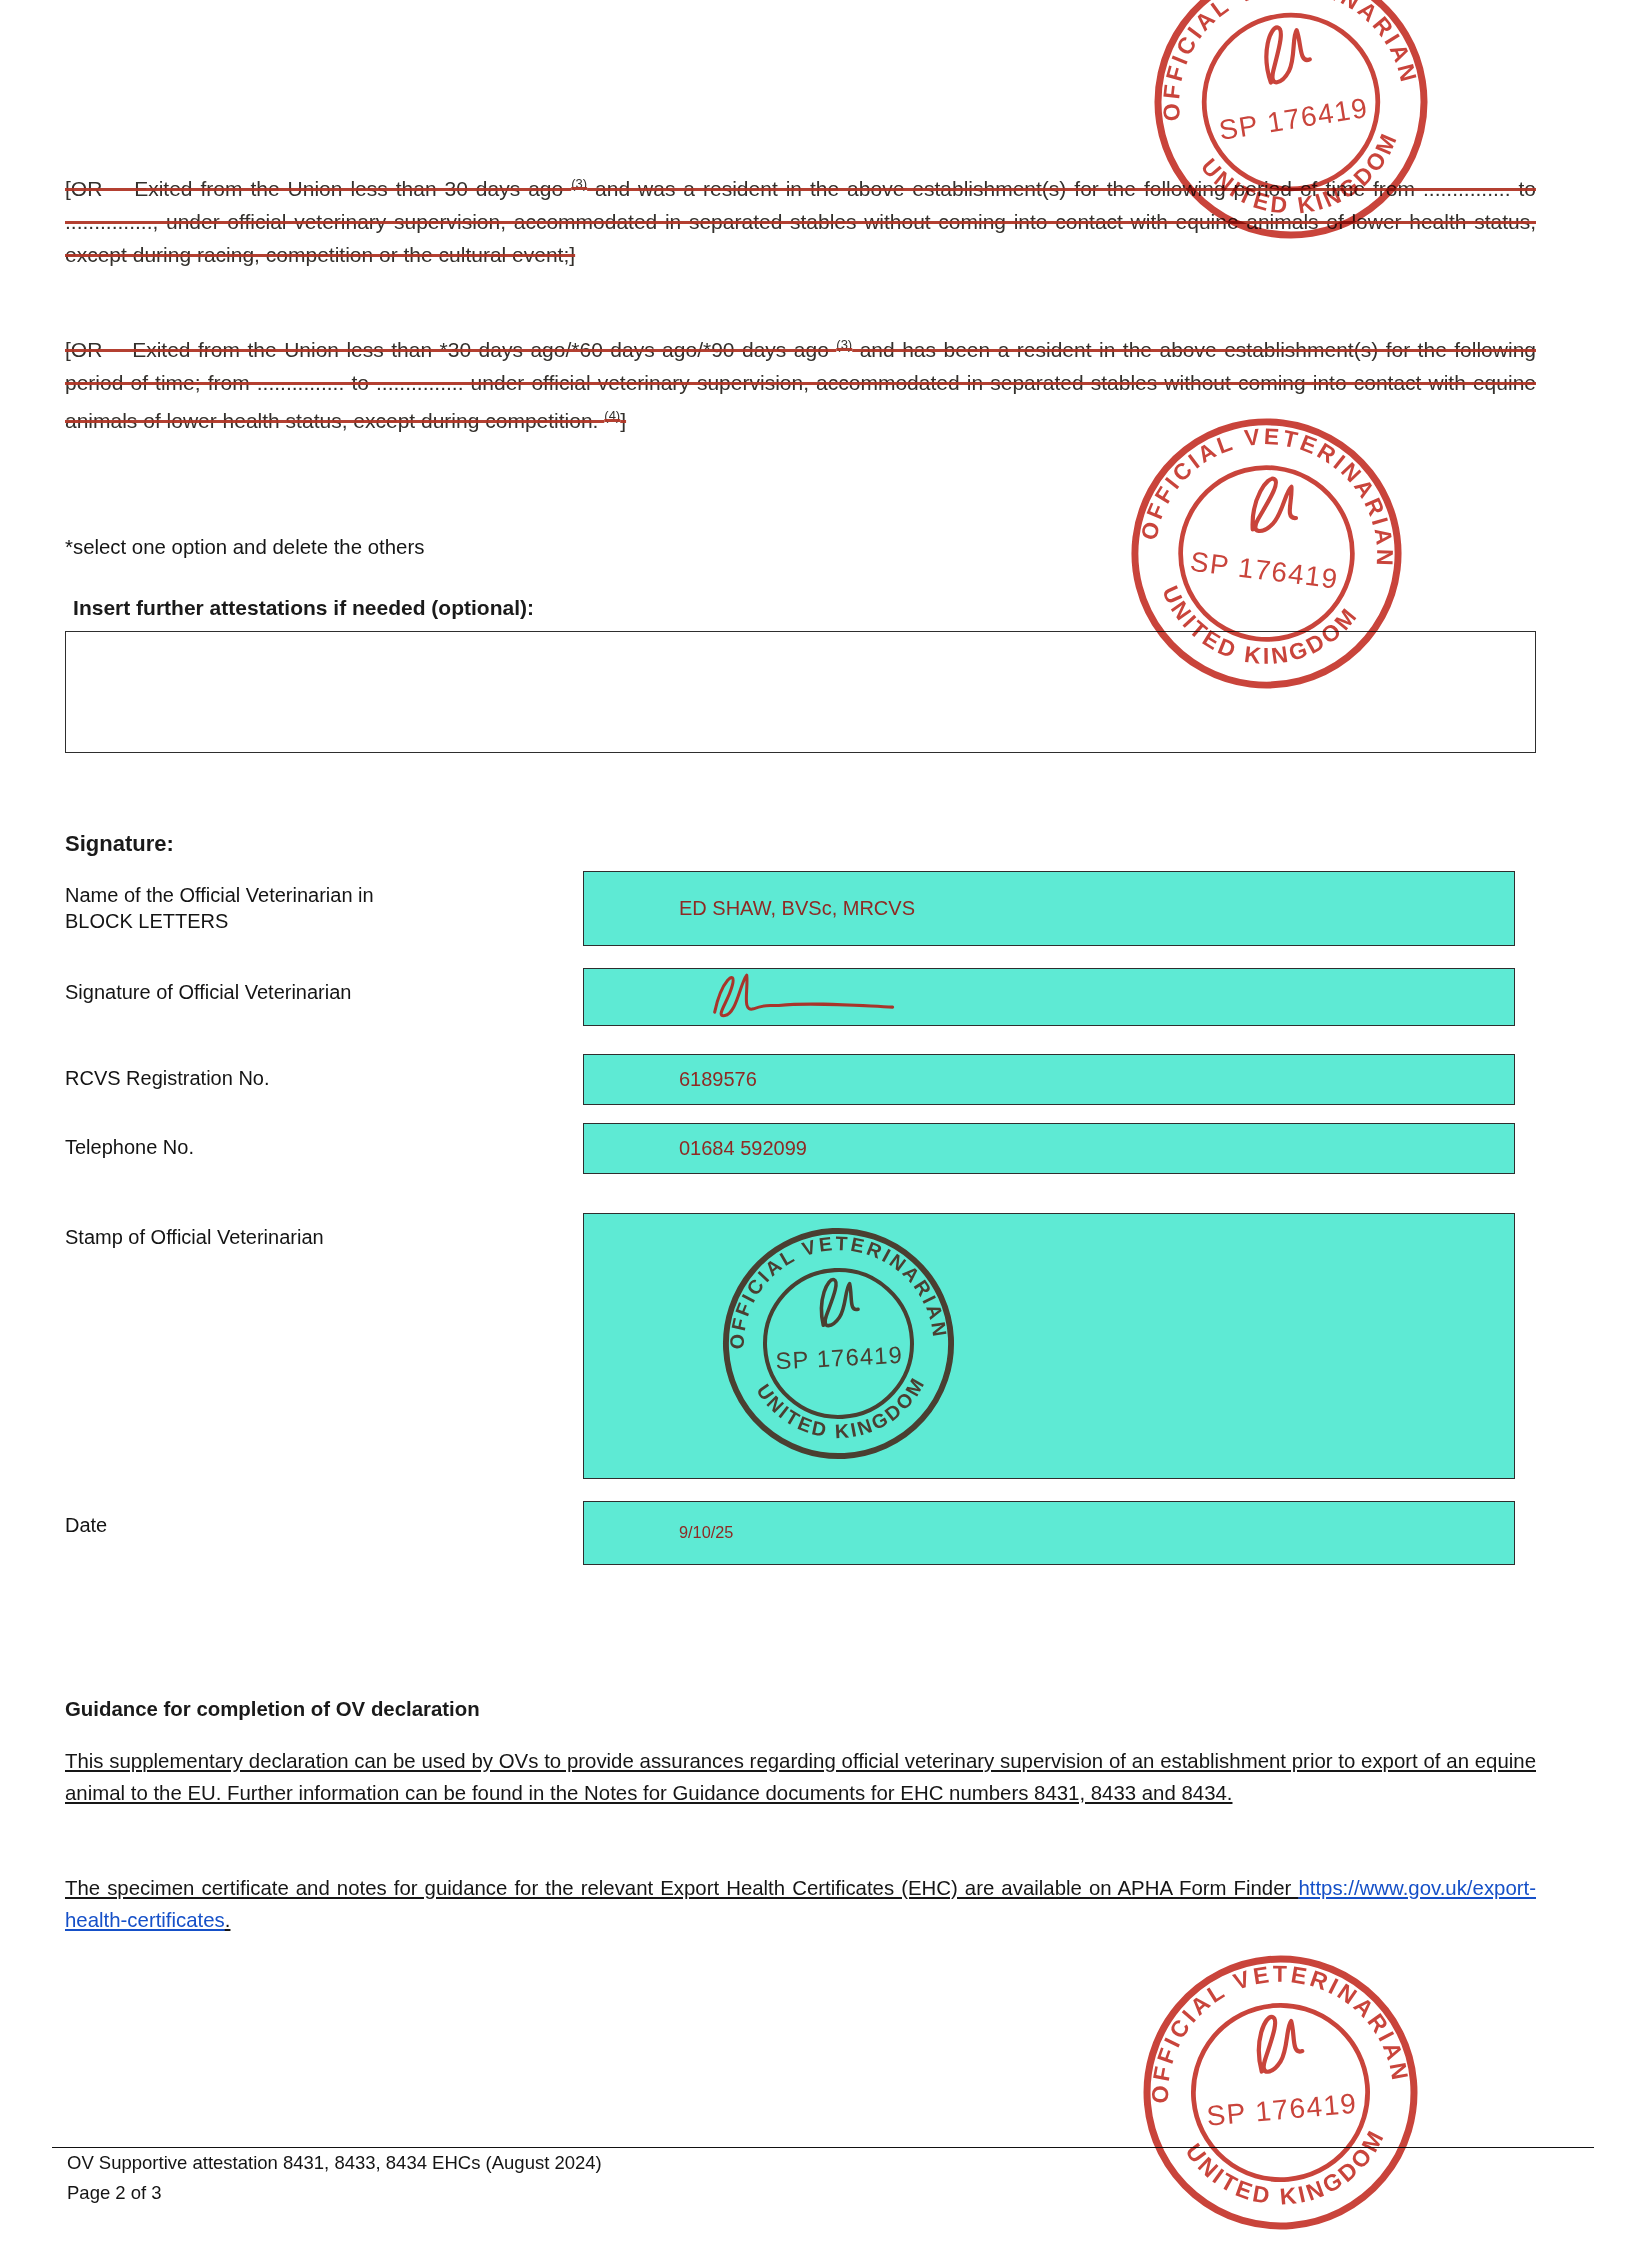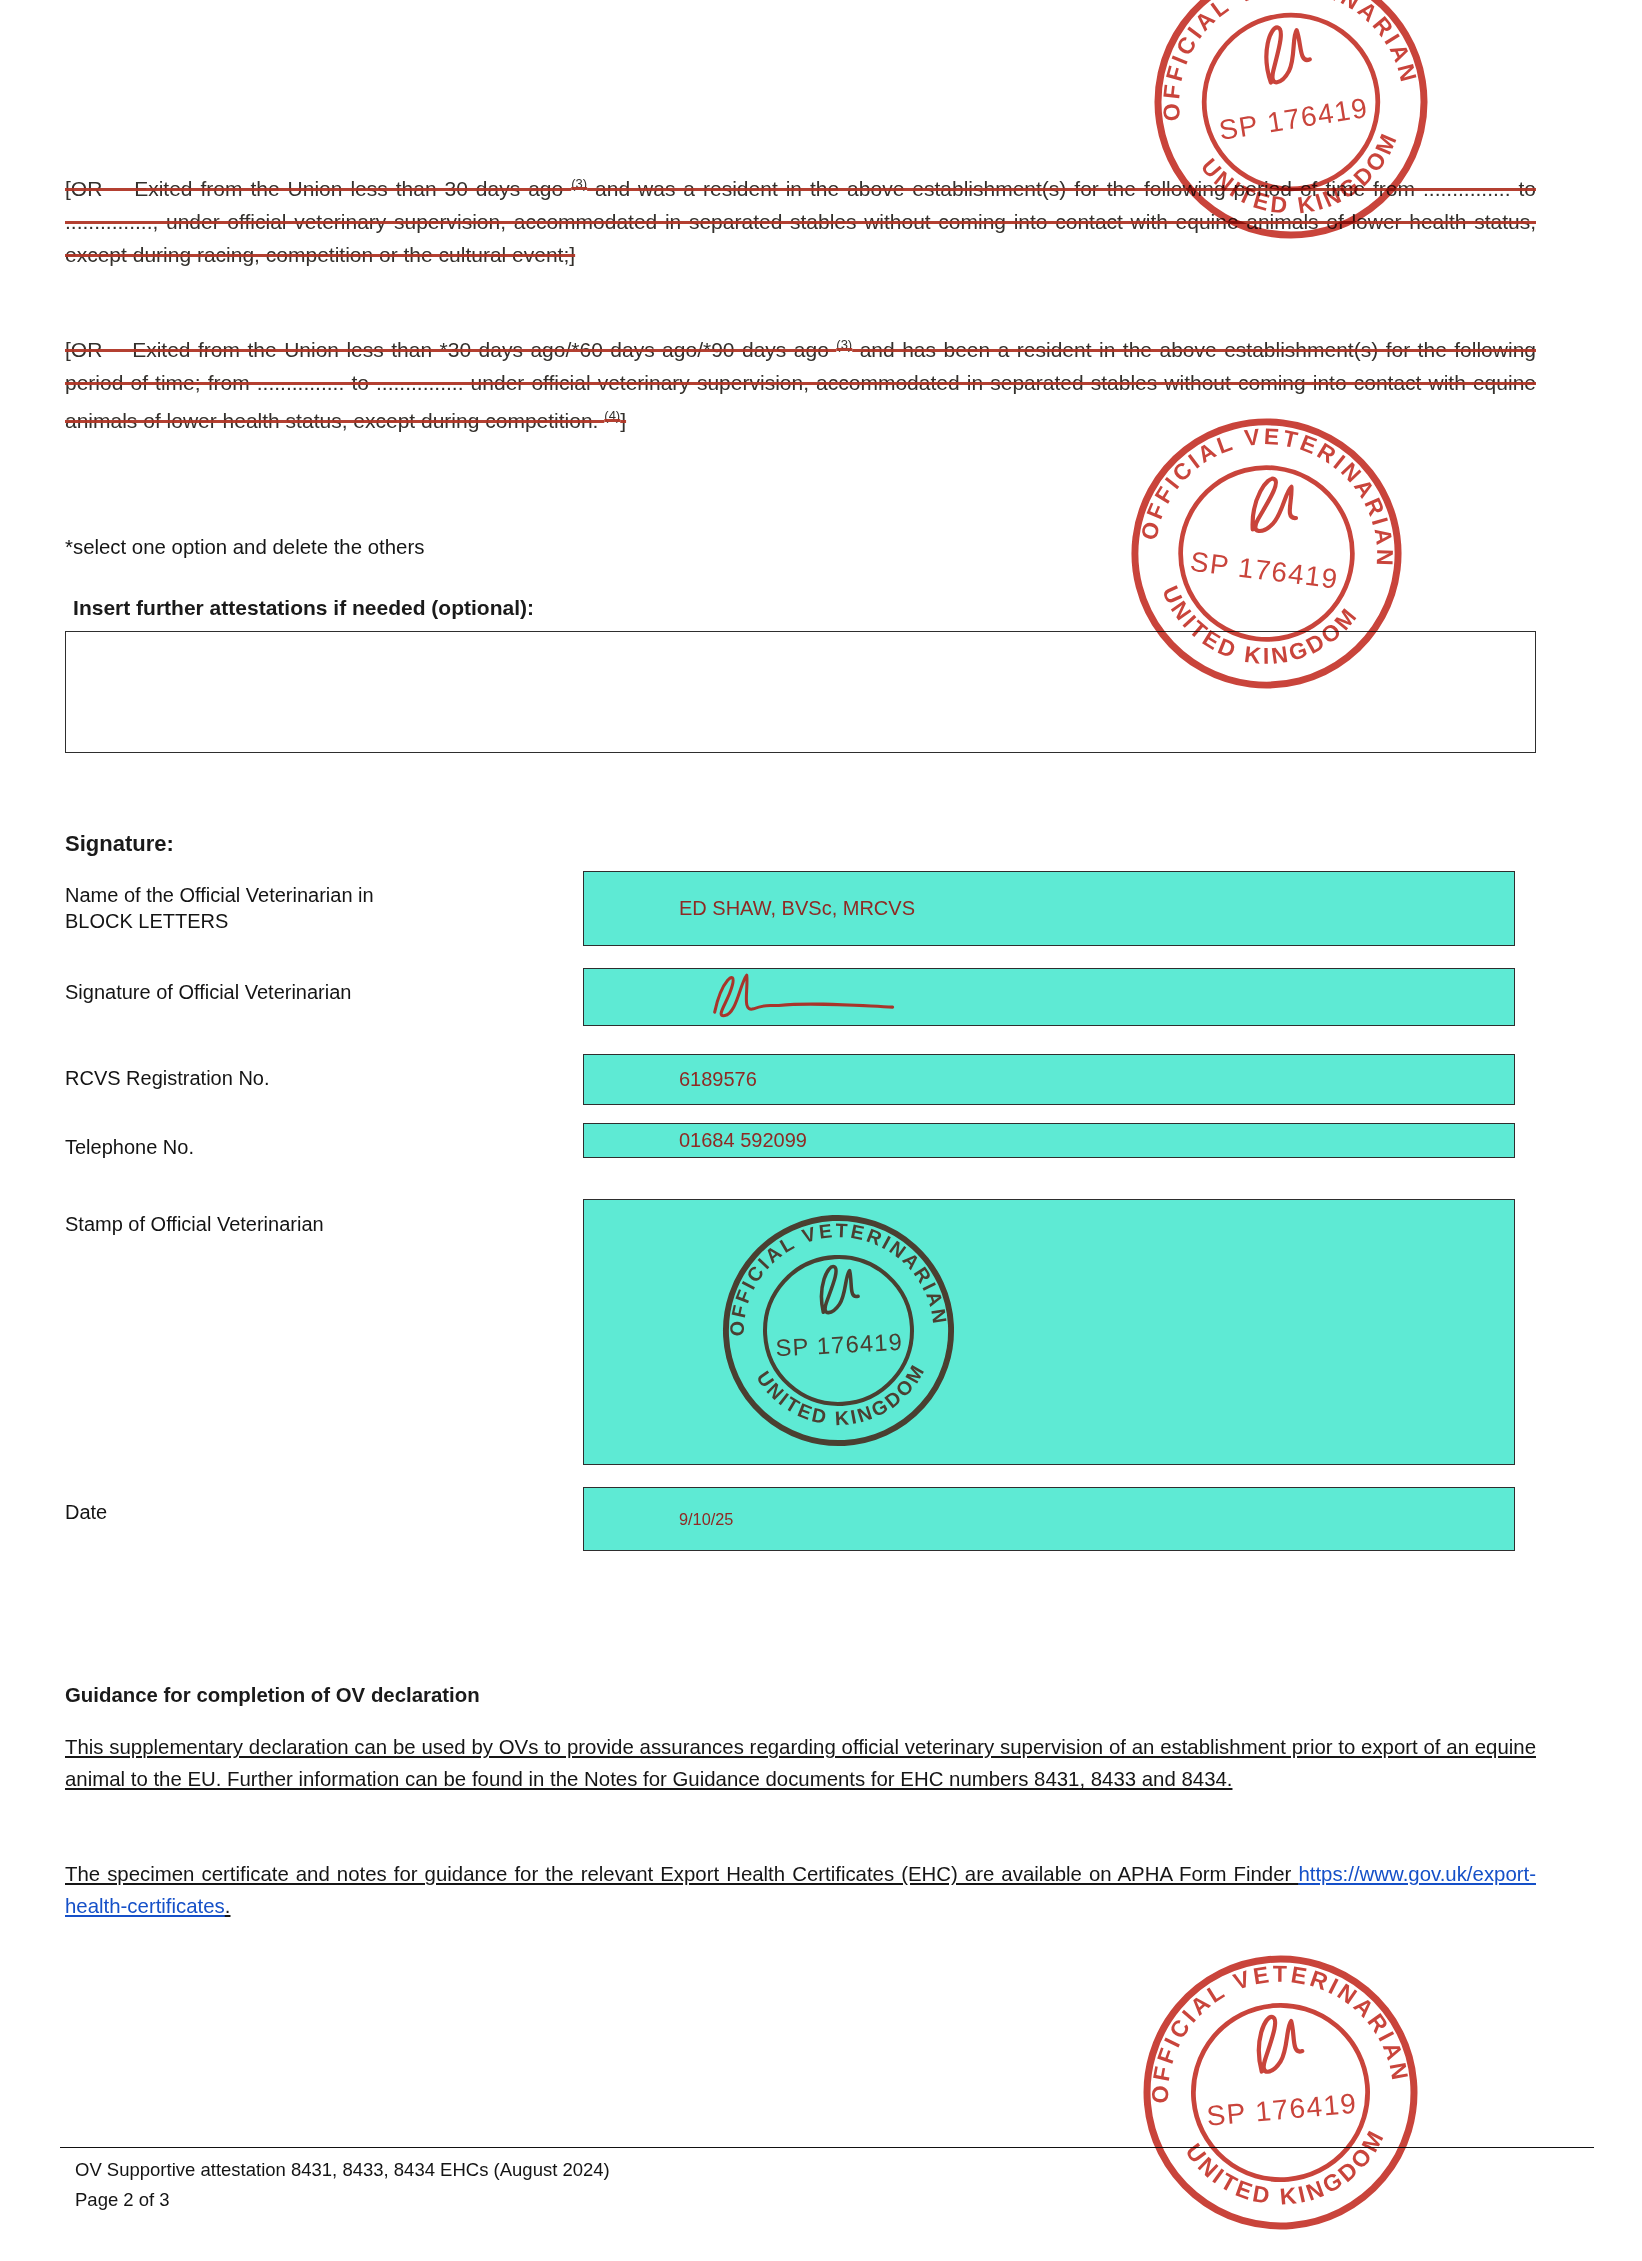--- a/index.html
+++ b/index.html
@@ -44,37 +44,37 @@
   }
   .form-box {
     flex:1; border:1.4px solid #2e2e2e; background:#5eead4;
     display:flex; align-items:center; padding-left:95px;
     position:relative;
   }
   .ink { color:#8f2a24; font-size:20px; }
   .row-name   { margin-top:12.7px; }  .row-name .form-box   { height:75px; }
   .row-sig    { margin-top:22px; }  .row-sig .form-box    { height:58px; padding-left:102px; }
   .row-rcvs   { margin-top:28px; }  .row-rcvs .form-box   { height:51px; }
-  .row-phone  { margin-top:18px; }  .row-phone .form-box  { height:35px; }
+  .row-phone  { margin-top:18px; }  .row-phone .form-box  { height:51px; }
   .row-stamp  { margin-top:39px; }  .row-stamp .form-box  { height:266px; padding-left:0; }
   .row-date   { margin-top:22px; }  .row-date .form-box   { height:64px; }
   .row-date .ink { font-size:16.3px; }
 
   .sig-scribble { width:253px; height:68px; }
   .sig-scribble path { fill:none; stroke:#a8352b; stroke-width:3.6; stroke-linecap:round; stroke-linejoin:round; }
 
   .guide-heading { margin-top:131px; font-size:20.4px; font-weight:bold; line-height:27px; }
   .guide-para { margin-top:22px; font-size:20.4px; line-height:32px; text-align:justify; color:#161616;text-decoration:underline; }
   .guide-para2 { margin-top:63px; }
   .doc-link { color:#1550c8; text-decoration:underline; }
 
   .footer {
-    position:absolute; left:60px; right:49px; top:2147px;
+    position:absolute; left:52px; right:49px; top:2147px;
     border-top:1.8px solid #111;
-    padding:7px 0 0 15px;
+    padding:0 0 0 15px;
     font-size:18.5px; line-height:30px; color:#141414;
   }
 
   
   .stamp { position:absolute; mix-blend-mode:multiply; opacity:.93; }
   .stamp .sr { fill:none; stroke:#c5352c; }
   .stamp .so { stroke-width:5; }
   .stamp .si { stroke-width:3.4; }
   .stamp .sa { fill:#c5352c; font-family:"Liberation Sans",sans-serif; font-size:16.5px; font-weight:bold; letter-spacing:2.2px; text-anchor:middle; }
   .stamp .sn { fill:#c5352c; font-family:"Liberation Sans",sans-serif; font-size:20px; letter-spacing:1px; text-anchor:middle; }

